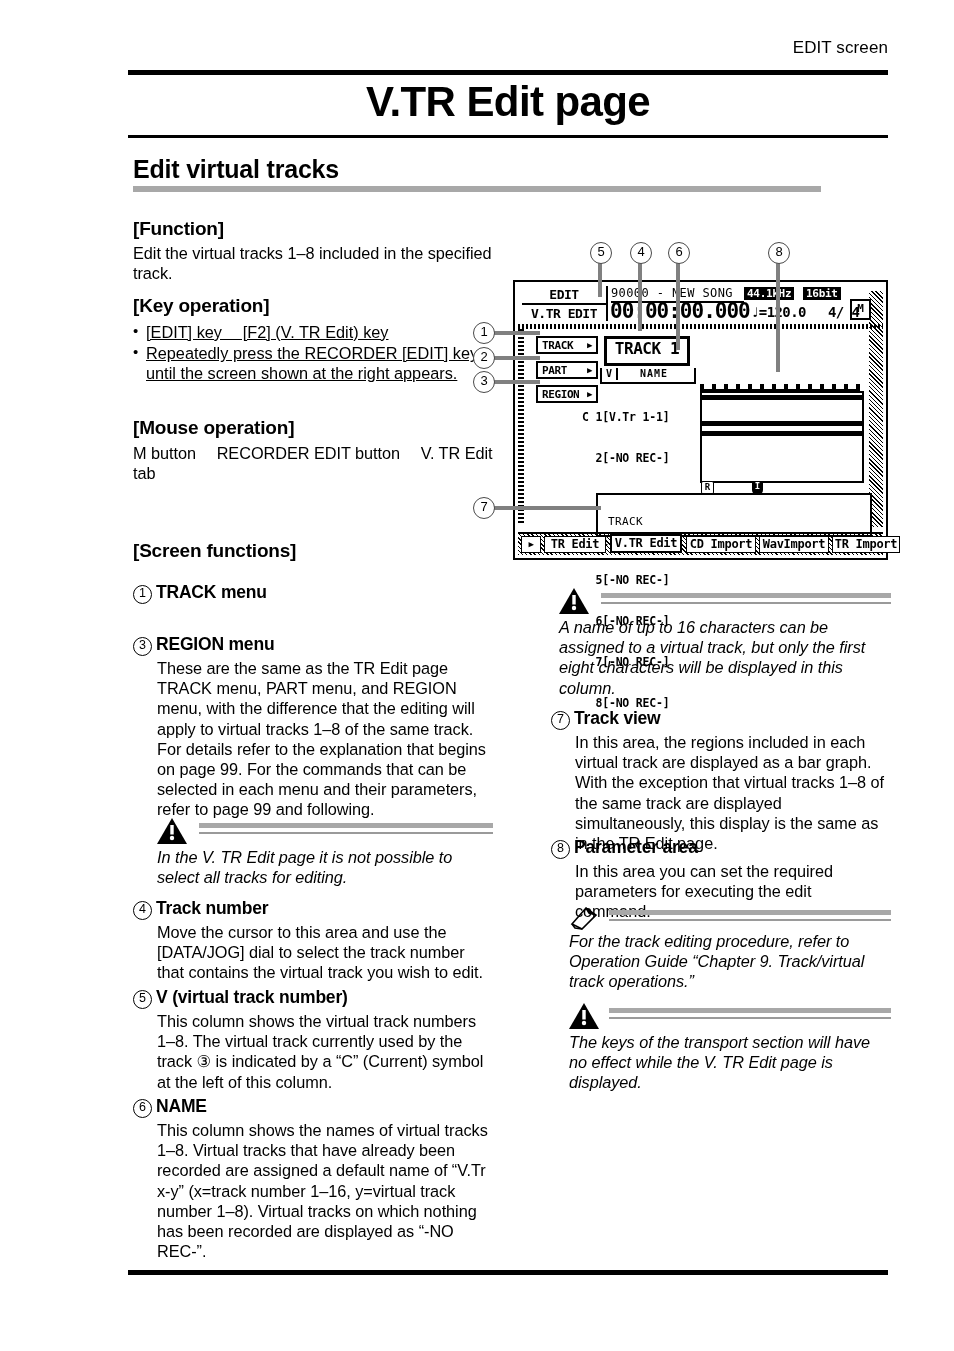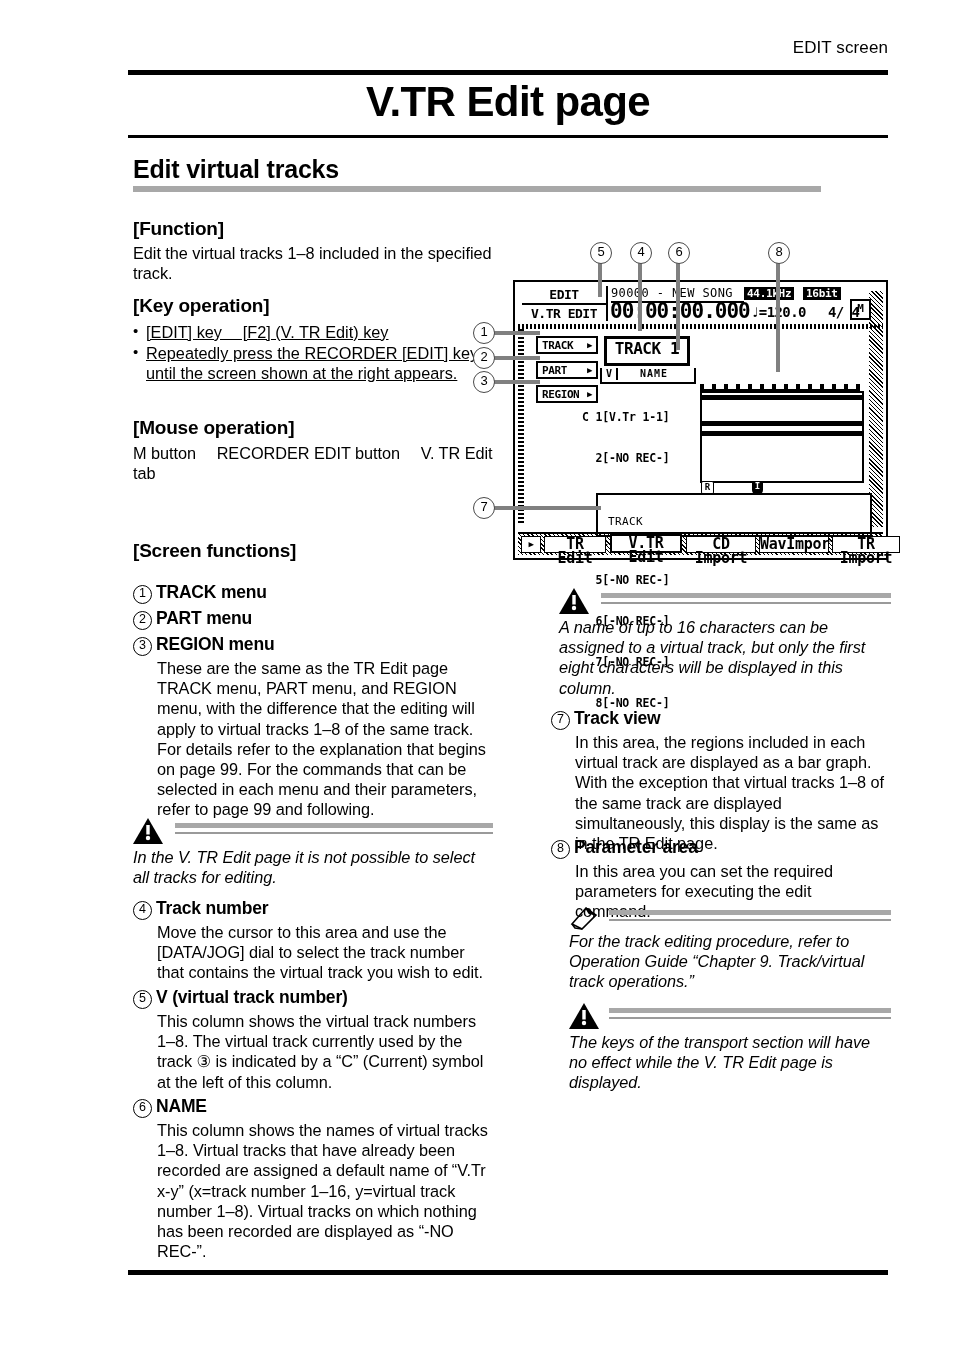--- a/index.html
+++ b/index.html
@@ -135,20 +135,21 @@
   .item-body {
     margin-left: 24px;
     font-size: 16.3px;
     line-height: 20.2px;
     letter-spacing: -0.05px;
   }
 
   
   .note {
     position: relative;
+    margin-left: 24px;
   }
   .note-bar-wrap {
     position: relative;
     height: 27px;
   }
   .note-icon {
     position: absolute;
     left: 0; top: 0;
   }
   .note-lines {
@@ -424,21 +425,21 @@
     width: 365px; height: 21px;
     border-top: 2px solid #000;
     background-image: repeating-linear-gradient(45deg,#000 0 1px,transparent 1px 3px);
   }
   .tab {
     position: absolute;
     top: 2px;
     height: 17px;
     background: #fff;
     border: 1.5px solid #000;
-    font-size: 15px;
+    font-size: 12px;
     font-weight: bold;
     letter-spacing: -0.3px;
     text-align: center;
     line-height: 14px;
     box-sizing: border-box;
     font-family: "DejaVu Sans Mono", monospace;
   }
   .tab.sel {
     border-width: 2.5px;
     top: 0;
@@ -545,25 +546,20 @@
   </div>
 
   <div class="col-left abs" style="top:417px;">
     <div class="h3">[Mouse operation]</div>
     <div class="body" style="margin-top:4px;">M button  RECORDER EDIT button  V. TR Edit tab</div>
   </div>
 
   <div class="col-left abs" style="top:582px;">
     <div class="item-head">
       <span class="num">1</span><span>TRACK menu</span>
-    </div>
-  </div>
-  <div class="col-left abs" style="top:608px;">
-    <div class="item-head">
-      <span class="num">2</span><span>PART menu</span>
     </div>
   </div>
   <div class="col-left abs" style="top:634px;">
     <div class="item-head">
       <span class="num">3</span><span>REGION menu</span>
     </div>
     <div class="item-body" style="margin-top:2px;">These are the same as the TR Edit page TRACK menu, PART menu, and REGION menu, with the difference that the editing will apply to virtual tracks 1–8 of the same track. For details refer to the explanation that begins on page 99. For the commands that can be selected in each menu and their parameters, refer to page 99 and following.</div>
   </div>
 
   <div class="col-left abs" style="top:818px;">

